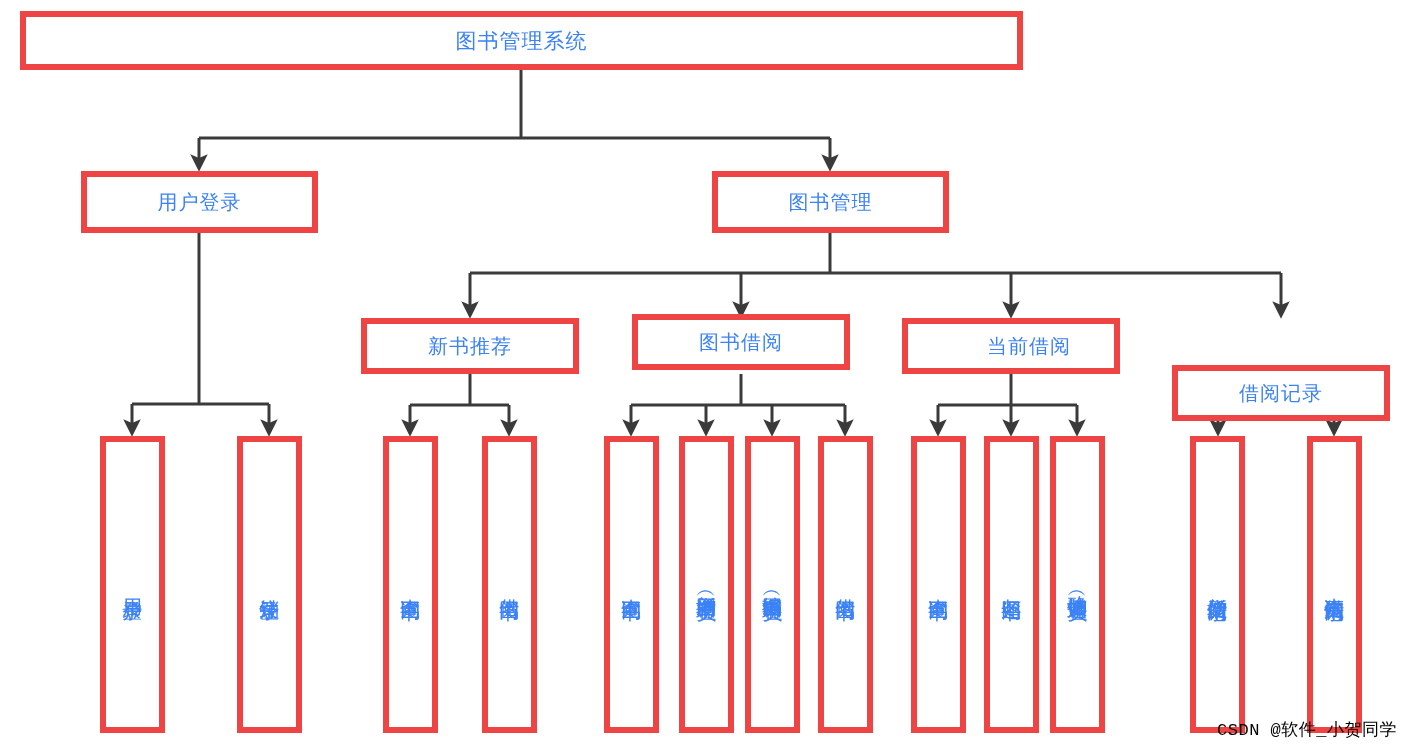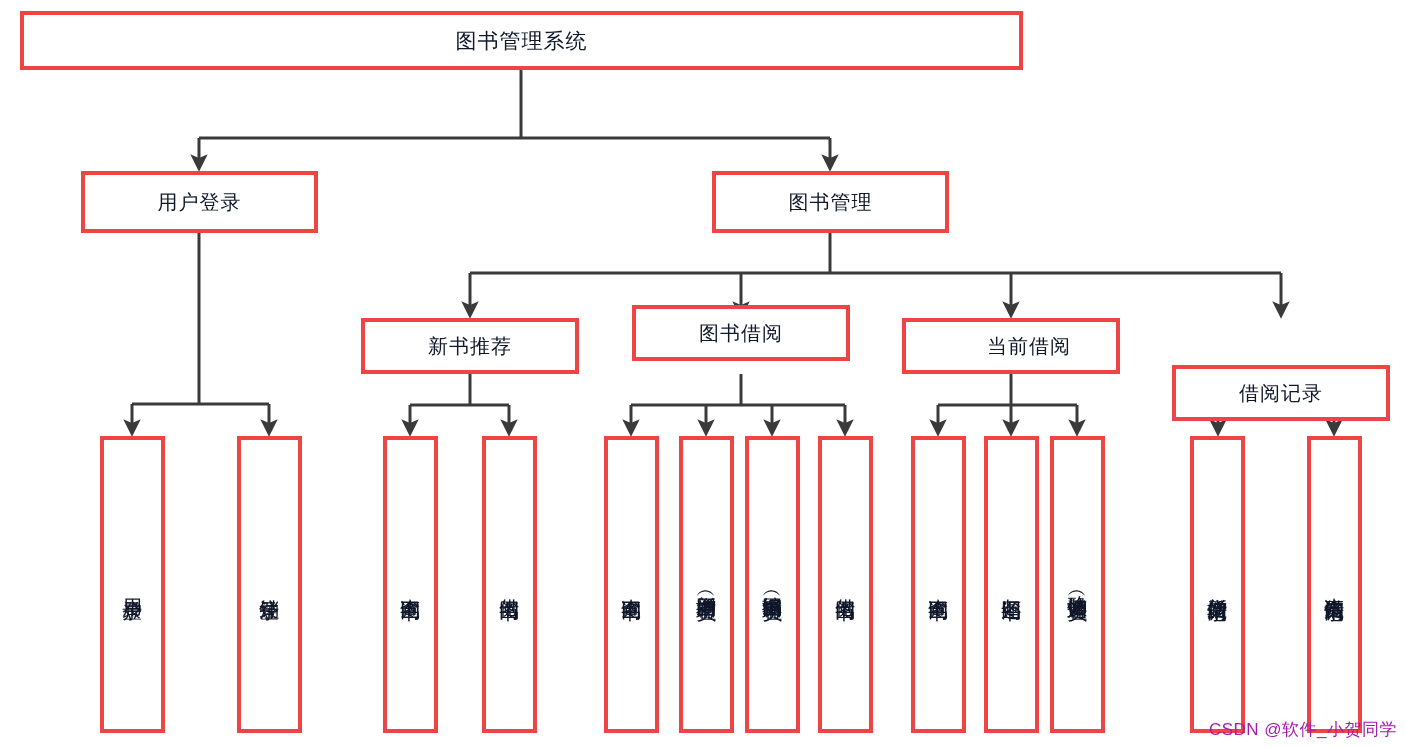--- a/index.html
+++ b/index.html
@@ -22,26 +22,26 @@
     position: absolute;
     left: 0;
     top: 0;
     width: 1405px;
     height: 747px;
     pointer-events: none;
   }
   .node {
     position: absolute;
     box-sizing: border-box;
-    border: 4px solid #ef4444;
+    border: 6px solid #ef4444;
     background: #ffffff;
     display: flex;
     align-items: center;
     justify-content: center;
-    color: #0f172a;
+    color: #3b82f6;
     z-index: 2;
   }
   .node.root {
     font-size: 21px;
   }
   .node.branch {
     font-size: 20px;
   }
   .node.leaf {
     font-size: 20px;
@@ -59,24 +59,25 @@
   }
   .htext {
     white-space: nowrap;
     letter-spacing: 1px;
   }
   #watermark {
     position: absolute;
     right: 8px;
     bottom: 6px;
     font-size: 17px;
-    color: #a21caf;
+    color: #000000;
     letter-spacing: 0.5px;
     z-index: 5;
     white-space: nowrap;
+    font-family: Liberation Mono, monospace;
   }
 </style>
 </head>
 <body>
 
 <div id="canvas">
 
   <svg id="edges" viewBox="0 0 1405 747" xmlns="http://www.w3.org/2000/svg">
     <defs>
       <marker id="arrow" viewBox="0 0 12 12" refX="6" refY="6" markerWidth="7" markerHeight="7" orient="auto-start-reverse">
@@ -134,21 +135,21 @@
   <div class="node branch" style="left:81px; top:171px; width:237px; height:62px;">
     <span class="htext">用户登录</span>
   </div>
   <div class="node branch" style="left:361px; top:318px; width:218px; height:56px;">
     <span class="htext">新书推荐</span>
   </div>
 
   <div class="node branch" style="left:712px; top:171px; width:237px; height:62px;">
     <span class="htext">图书管理</span>
   </div>
-  <div class="node branch" style="left:632px; top:305px; width:218px; height:56px;">
+  <div class="node branch" style="left:632px; top:314px; width:218px; height:56px;">
     <span class="htext">图书借阅</span>
   </div>
   <div class="node branch" style="left:902px; top:318px; width:218px; height:56px;padding-left:36px;">
     <span class="htext">当前借阅</span>
   </div>
   <div class="node branch" style="left:1172px; top:318px; width:218px; height:56px;margin-top:47px;">
     <span class="htext">借阅记录</span>
   </div>
 
   <div class="node leaf" style="left:100px; top:436px; width:65px; height:297px;">

